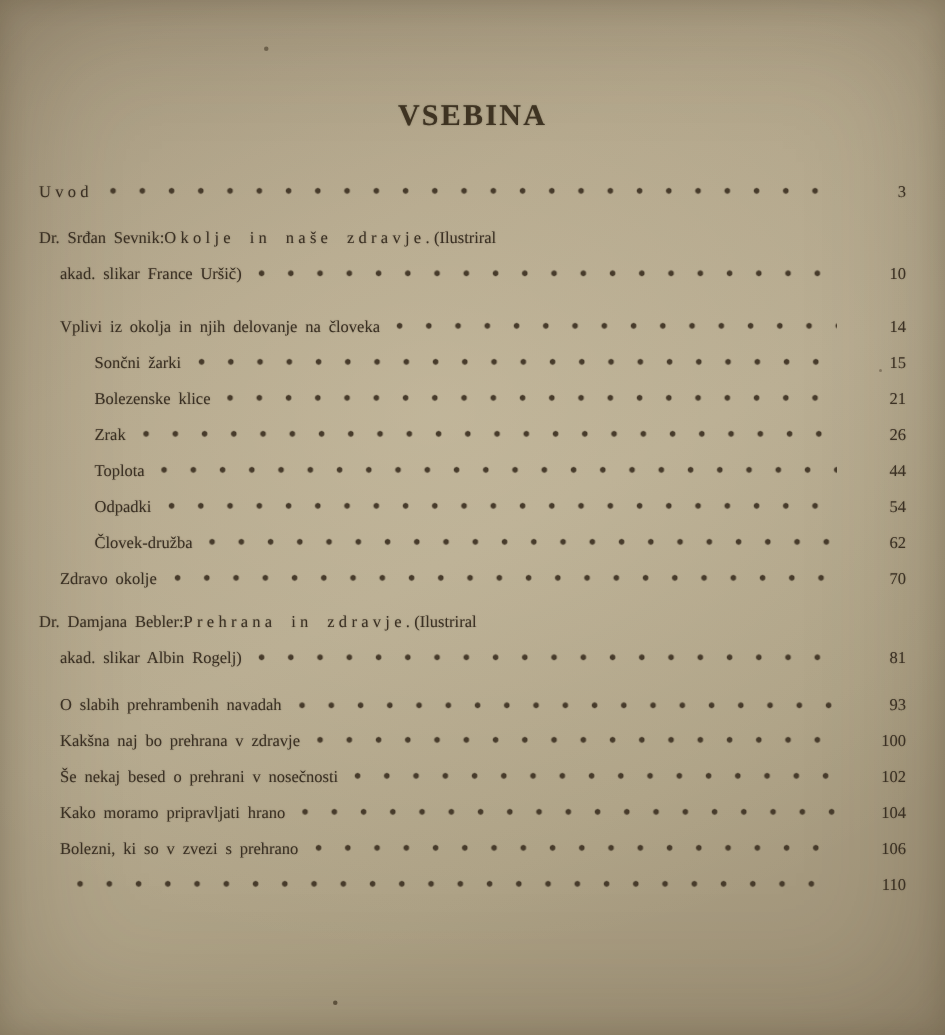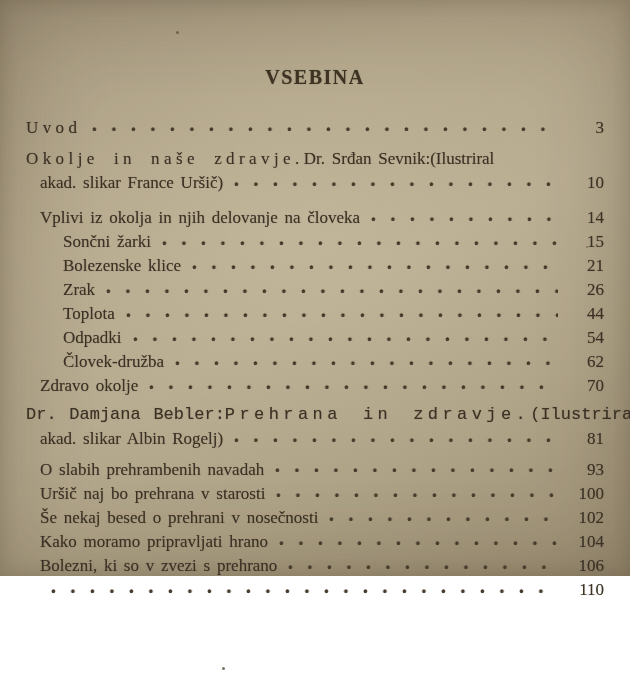--- a/index.html
+++ b/index.html
@@ -7,21 +7,21 @@
     padding: 0;
     width: 630px;
     height: 690px;
     overflow: hidden;
     font-family: "Liberation Serif", "DejaVu Serif", serif;
   }
 
   .photo {
     position: relative;
     width: 630px;
-    height: 576px;
+    height: 690px;
     background:
       radial-gradient(ellipse 120% 85% at 46% 40%, rgba(255,246,216,0.20), rgba(0,0,0,0) 62%),
       linear-gradient(152deg, #a2957c 0%, #afa287 28%, #b3a78c 52%, #aca084 74%, #9d9076 100%);
     box-shadow: inset 0 0 90px rgba(58,44,24,0.28), inset 0 0 18px rgba(58,44,24,0.18);
     color: #3b3124;
   }
 
   .page-title {
     padding-top: 66px;
     text-align: center;
@@ -29,21 +29,21 @@
     font-weight: bold;
     letter-spacing: 1.5px;
     color: #3e3322;
     text-shadow: 0 0 1px rgba(62,51,34,0.55);
   }
 
   .toc {
     margin-top: 27px;
     padding-left: 26px;
     padding-right: 26px;
-    font-size: 17px;
+    font-size: 11px;
   }
 
   .row {
     display: flex;
     align-items: baseline;
     line-height: 24px;
     white-space: nowrap;
     word-spacing: 2.5px;
     text-shadow: 0 0 1px rgba(62,51,34,0.4);
   }
@@ -88,22 +88,22 @@
 
 <div class="photo">
   <div class="page-title">VSEBINA</div>
   <div class="toc">
       <div class="row indent-0">
         <span class="txt spaced">Uvod</span>
         <span class="leader"></span>
         <span class="pagenum">3</span>
       </div>
       <div class="row indent-0" style="margin-top: 7px;">
+        <span class="txt">Dr. Srđan Sevnik: </span>
         <span class="txt spaced">Okolje in naše zdravje.</span>
-        <span class="txt">Dr. Srđan Sevnik: </span>
         <span class="txt"> (Ilustriral</span>
       </div>
       <div class="row indent-1">
         <span class="txt">akad. slikar France Uršič)</span>
         <span class="leader"></span>
         <span class="pagenum">10</span>
       </div>
       <div class="row indent-1" style="margin-top: 11px;">
         <span class="txt">Vplivi iz okolja in njih delovanje na človeka</span>
         <span class="leader"></span>
@@ -137,37 +137,37 @@
       <div class="row indent-2">
         <span class="txt">Človek-družba</span>
         <span class="leader"></span>
         <span class="pagenum">62</span>
       </div>
       <div class="row indent-1">
         <span class="txt">Zdravo okolje</span>
         <span class="leader"></span>
         <span class="pagenum">70</span>
       </div>
-      <div class="row indent-0" style="margin-top: 5px; font-family: Liberation Mono, monospace;">
+      <div class="row indent-0" style="margin-top: 5px;">
         <span class="txt">Dr. Damjana Bebler: </span>
         <span class="txt spaced">Prehrana in zdravje.</span>
         <span class="txt"> (Ilustriral</span>
       </div>
       <div class="row indent-1">
         <span class="txt">akad. slikar Albin Rogelj)</span>
         <span class="leader"></span>
         <span class="pagenum">81</span>
       </div>
       <div class="row indent-1" style="margin-top: 7px; align-items: center;">
         <span class="txt">O slabih prehrambenih navadah</span>
         <span class="leader"></span>
         <span class="pagenum">93</span>
       </div>
       <div class="row indent-1">
-        <span class="txt">Uršič naj bo prehrana v starosti</span>
+        <span class="txt">Kakšna naj bo prehrana v zdravje</span>
         <span class="leader"></span>
         <span class="pagenum">100</span>
       </div>
       <div class="row indent-1">
         <span class="txt">Še nekaj besed o prehrani v nosečnosti</span>
         <span class="leader"></span>
         <span class="pagenum">102</span>
       </div>
       <div class="row indent-1">
         <span class="txt">Kako moramo pripravljati hrano</span>

